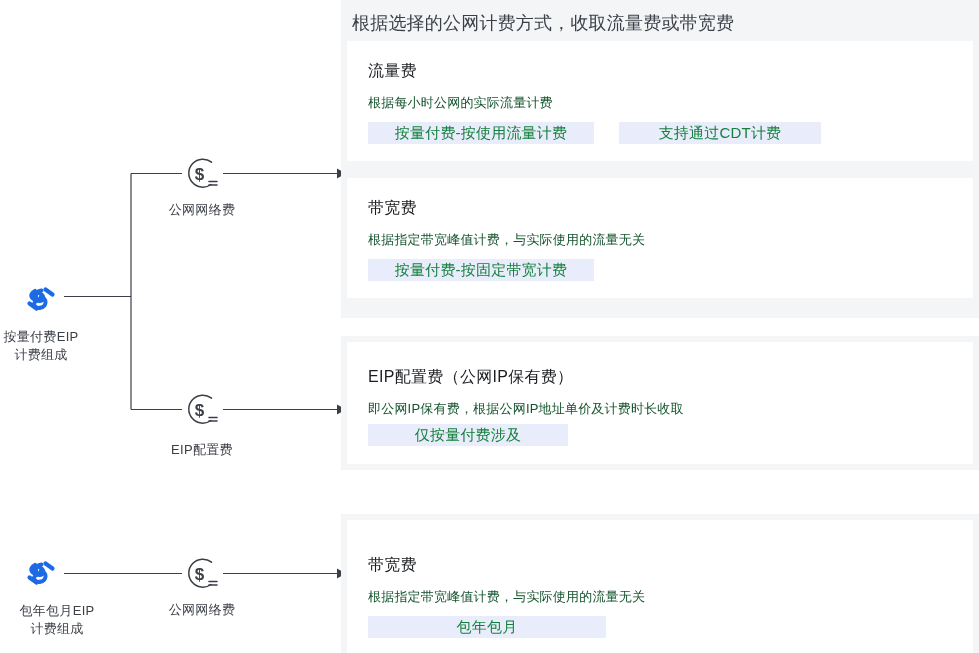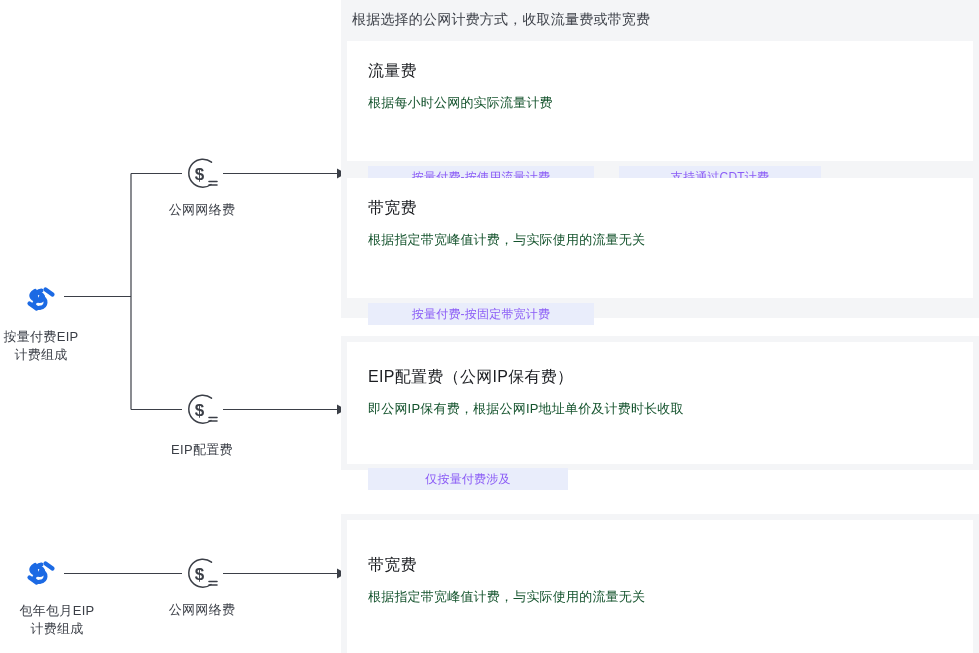--- a/index.html
+++ b/index.html
@@ -24,21 +24,21 @@
   }
   .card {
     position: absolute;
     background: #ffffff;
     box-sizing: border-box;
   }
   .panel-header {
     position: absolute;
     left: 11px;
     top: 11px;
-    font-size: 14px;
+    font-size: 18px;
     color: #3b3f47;
     letter-spacing: 0.2px;
     white-space: nowrap;
   }
   .card-title {
     position: absolute;
     left: 21px;
     font-size: 16px;
     font-weight: normal;
     color: #1b1d21;
@@ -52,25 +52,24 @@
     color: #14532d;
     letter-spacing: 0.2px;
     white-space: nowrap;
   }
   .tag {
     position: absolute;
     height: 22px;
     line-height: 22px;
     text-align: center;
     background: #e9edfb;
-    color: #8b5cf6;
-    font-size: 12px;
+    color: #15803d;
+    font-size: 15px;
     letter-spacing: 0.2px;
     white-space: nowrap;
-    margin-top: 44px;
   }
 
   
   .node-label {
     position: absolute;
     font-size: 13px;
     color: #3b3f47;
     text-align: center;
     letter-spacing: 0.3px;
     line-height: 18px;

